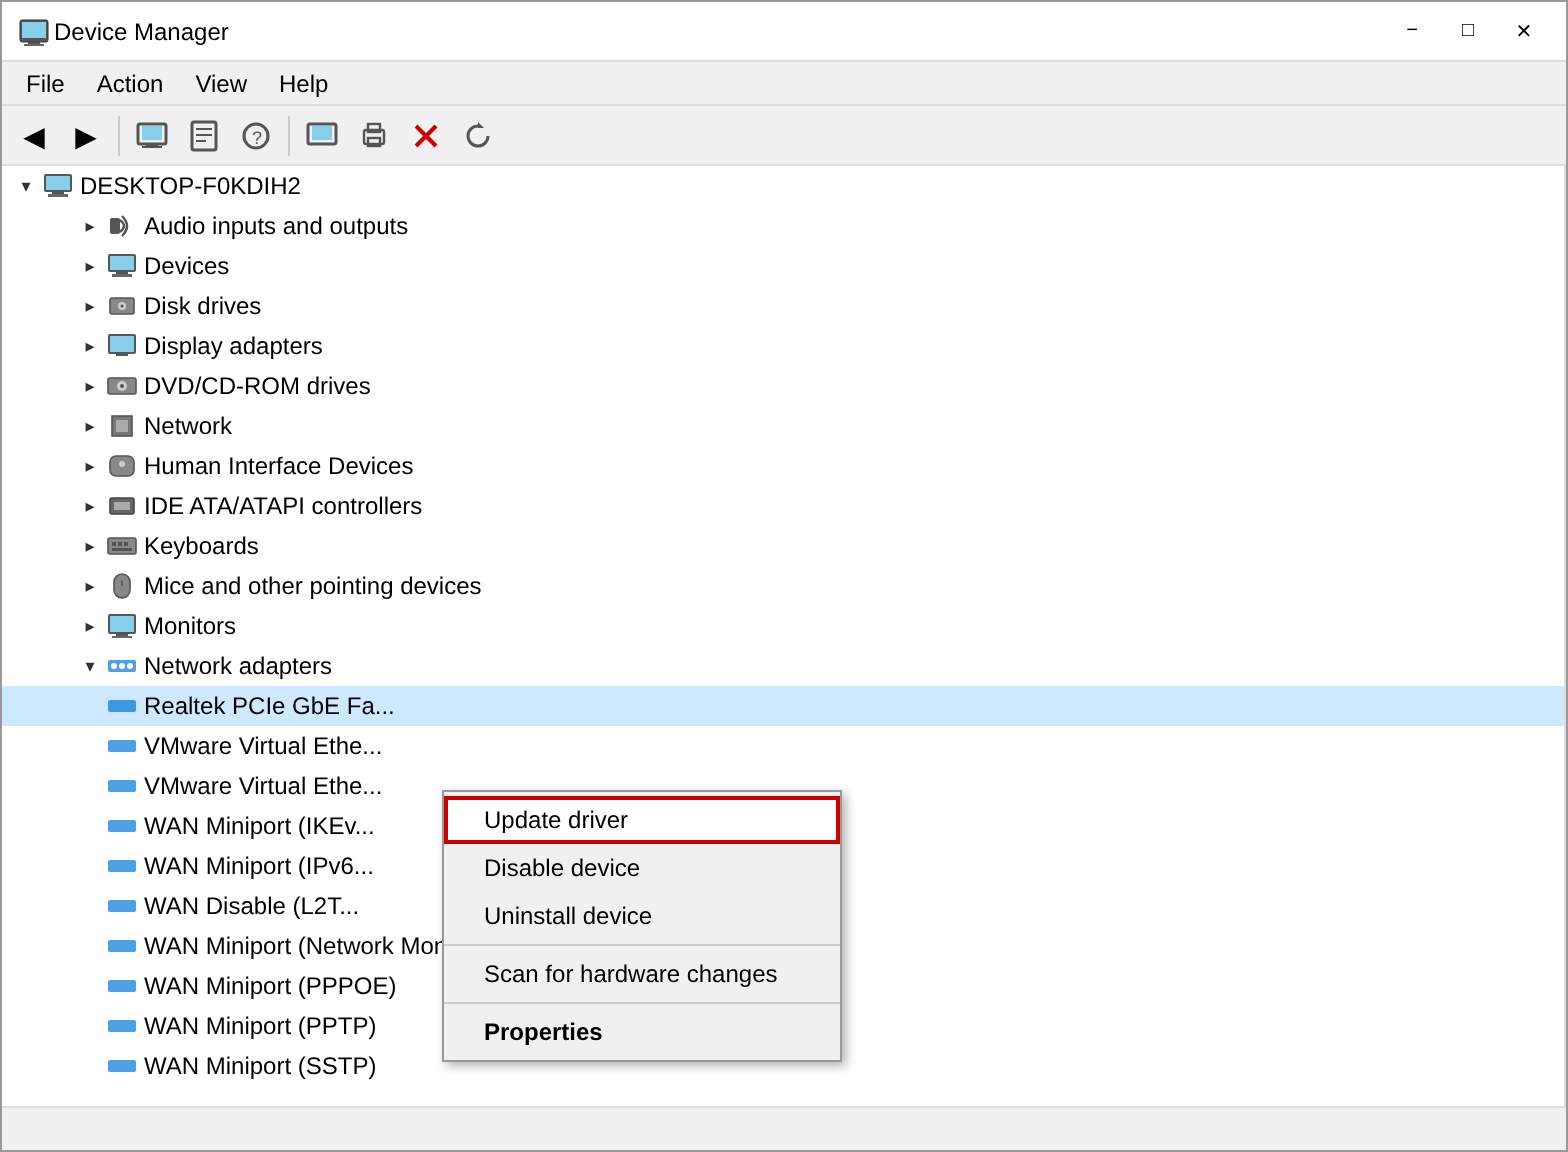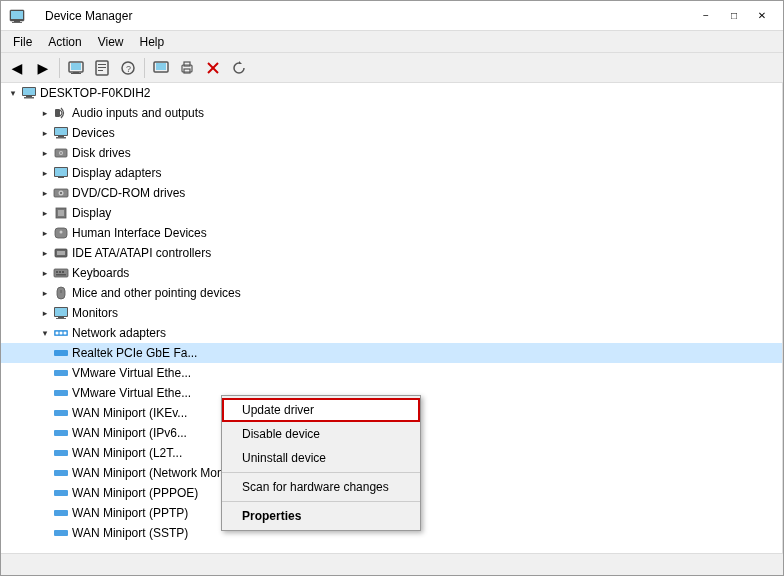--- a/index.html
+++ b/index.html
@@ -24,21 +24,21 @@
       height: 30px;
       display: flex;
       align-items: center;
       padding: 0 8px;
       border-bottom: 1px solid #ddd;
       justify-content: space-between;
     }
     .title-bar-left {
       display: flex;
       align-items: center;
-      gap: 20px;
+      gap: 2px;
     }
     .title-text {
       font-size: 12px;
       color: #000;
     }
     .title-controls {
       display: flex;
       gap: 2px;
     }
     .title-btn {
@@ -345,21 +345,21 @@
       </div>
 
       <div class="tree-item indent-2">
         <span class="expand-arrow closed"></span>
         <span class="node-icon">
           <svg width="16" height="14" viewBox="0 0 16 14">
               <rect x="3" y="2" width="10" height="10" fill="#777" stroke="#555" stroke-width="0.8"></rect>
               <rect x="5" y="4" width="6" height="6" fill="#aaa"></rect>
             </svg>
         </span>
-        <span class="node-label">Display</span>
+        <span class="node-label">Network</span>
       </div>
 
       <div class="tree-item indent-2">
         <span class="expand-arrow closed"></span>
         <span class="node-icon">
           <svg width="16" height="14" viewBox="0 0 16 14">
               <rect x="2" y="2" width="12" height="10" rx="3" fill="#888" stroke="#555" stroke-width="0.8"></rect>
               <circle cx="8" cy="6" r="1.5" fill="#ccc"></circle>
             </svg>
         </span>
@@ -479,21 +479,21 @@
         <span class="node-label">WAN Miniport (IPv6...</span>
       </div>
 
       <div class="tree-item indent-3">
         <span class="expand-arrow leaf"></span>
         <span class="node-icon">
           <svg width="16" height="14" viewBox="0 0 16 14">
               <rect x="1" y="4" width="14" height="6" rx="1" fill="#0078d7" opacity="0.7"></rect>
             </svg>
         </span>
-        <span class="node-label">WAN Miniport (L2T...</span>
+        <span class="node-label">WAN Disable (L2T...</span>
       </div>
 
       <div class="tree-item indent-3">
         <span class="expand-arrow leaf"></span>
         <span class="node-icon">
           <svg width="16" height="14" viewBox="0 0 16 14">
               <rect x="1" y="4" width="14" height="6" rx="1" fill="#0078d7" opacity="0.7"></rect>
             </svg>
         </span>
         <span class="node-label">WAN Miniport (Network Monitor)</span>

